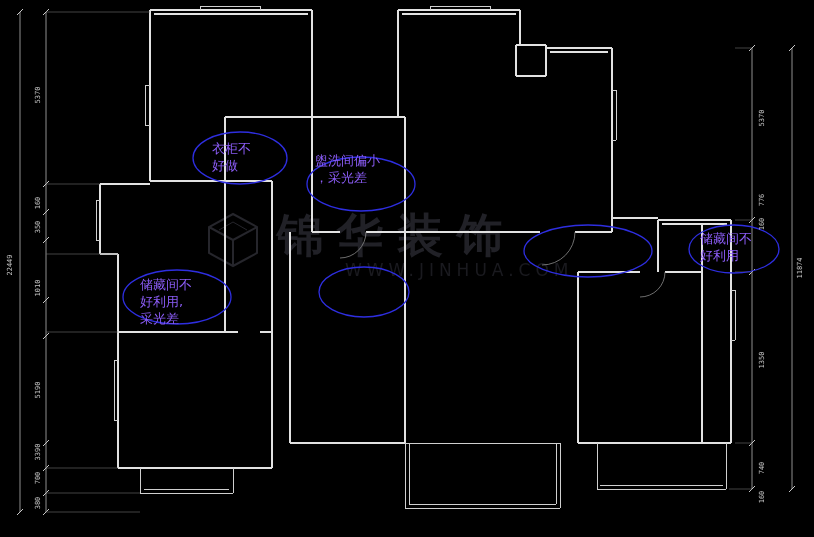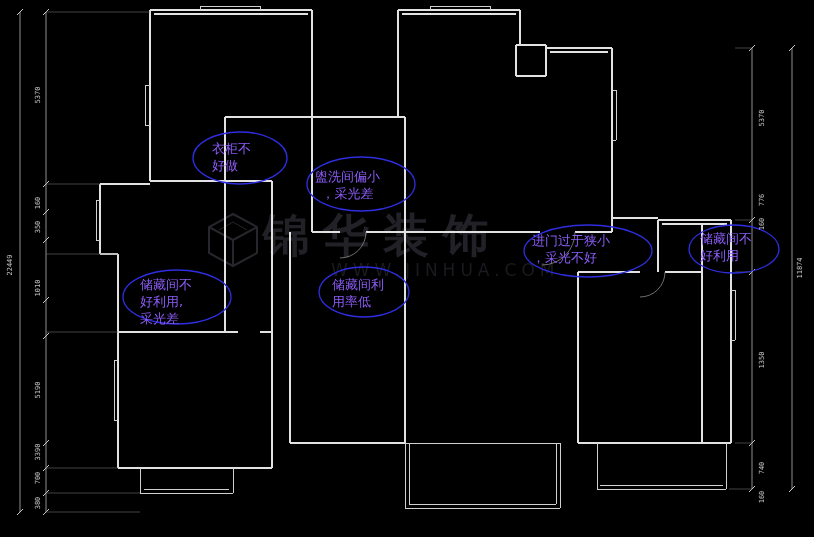--- a/index.html
+++ b/index.html
@@ -2,21 +2,21 @@
 <html><head>
 <meta charset="utf-8">
 <style>
   html,body{margin:0;padding:0;background:#000;}
   body{width:814px;height:537px;overflow:hidden;font-family:"DejaVu Sans",sans-serif;}
   .stage{position:relative;width:814px;height:537px;background:#000;}
   .stage > svg{position:absolute;left:0;top:0;}
   .anno{position:absolute;color:#8b5cf6;font-size:13px;line-height:17px;white-space:nowrap;z-index:30;}
   .anno div{white-space:nowrap;}
   .dim{position:absolute;width:40px;text-align:center;font-family:"DejaVu Sans Mono",monospace;font-size:7px;color:#c4c4c4;transform:rotate(-90deg);z-index:25;}
-  .watermark{position:absolute;left:203px;top:210px;display:flex;align-items:flex-start;z-index:5;}
+  .watermark{position:absolute;left:203px;top:210px;display:flex;align-items:flex-start;gap:14px;z-index:5;}
   .wm-col{display:flex;flex-direction:column;}
   .wm-brand{font-size:46px;line-height:50px;letter-spacing:14px;font-weight:bold;color:#212127;}
   .wm-url{font-size:17px;letter-spacing:5px;color:#1a1a1f;padding-left:68px;margin-top:0;}
 </style>
 </head>
 <body>
 
 <div class="stage">
 
   <div class="watermark">
@@ -151,36 +151,28 @@
       <ellipse cx="364" cy="292" rx="45" ry="25"></ellipse>
       <ellipse cx="588" cy="251" rx="64" ry="26"></ellipse>
       <ellipse cx="734" cy="249" rx="45" ry="24"></ellipse>
     </g>
   </svg>
 
   <div class="anno" style="left:212px;top:140px;">
     <div>衣柜不</div>
     <div>好做</div>
   </div>
-  <div class="anno" style="left:315px;top:168px;text-align:center;">
+  <div class="anno" style="left:315px;top:152px;">
     <div>盥洗间偏小</div>
     <div>，采光差</div>
   </div>
   <div class="anno" style="left:140px;top:276px;">
     <div>储藏间不</div>
     <div>好利用,</div>
     <div>采光差</div>
-  </div>
-  <div class="anno" style="left:332px;top:276px;">
-    <div>储藏间利</div>
-    <div>用率低</div>
-  </div>
-  <div class="anno" style="left:532px;top:232px;">
-    <div>进门过于狭小</div>
-    <div>，采光不好</div>
   </div>
   <div class="anno" style="left:700px;top:230px;">
     <div>储藏间不</div>
     <div>好利用</div>
   </div>
 
   <span class="dim" style="left:18px;top:91px;">5370</span>
   <span class="dim" style="left:18px;top:199px;">160</span>
   <span class="dim" style="left:18px;top:223px;">350</span>
   <span class="dim" style="left:18px;top:284px;">1010</span>

